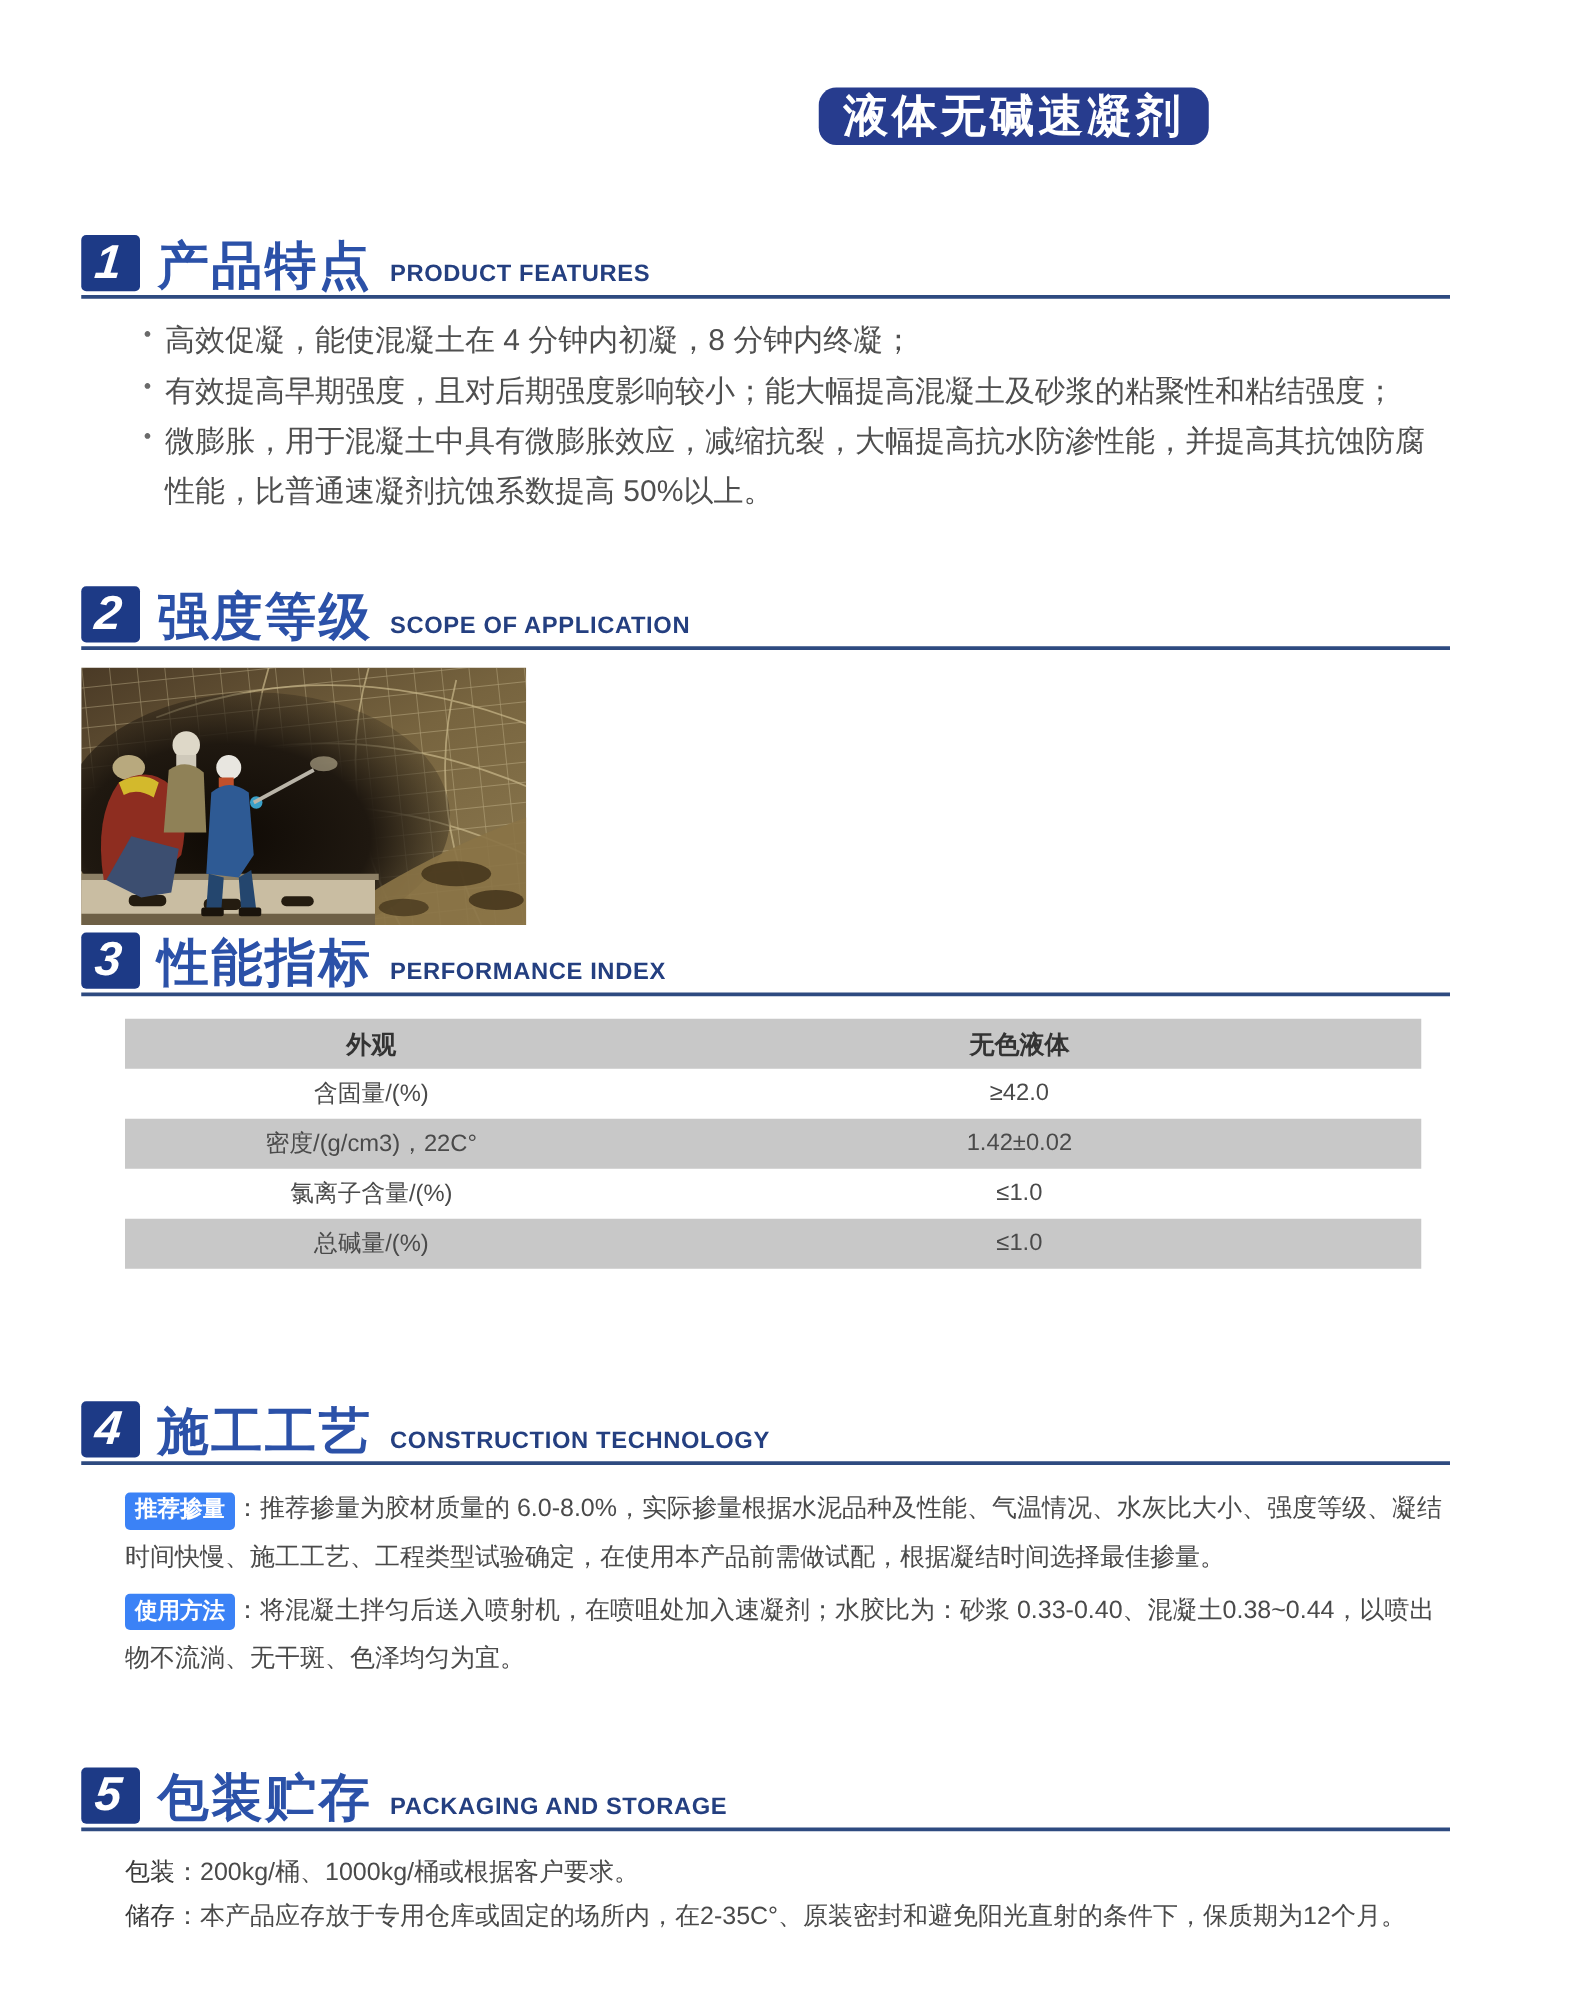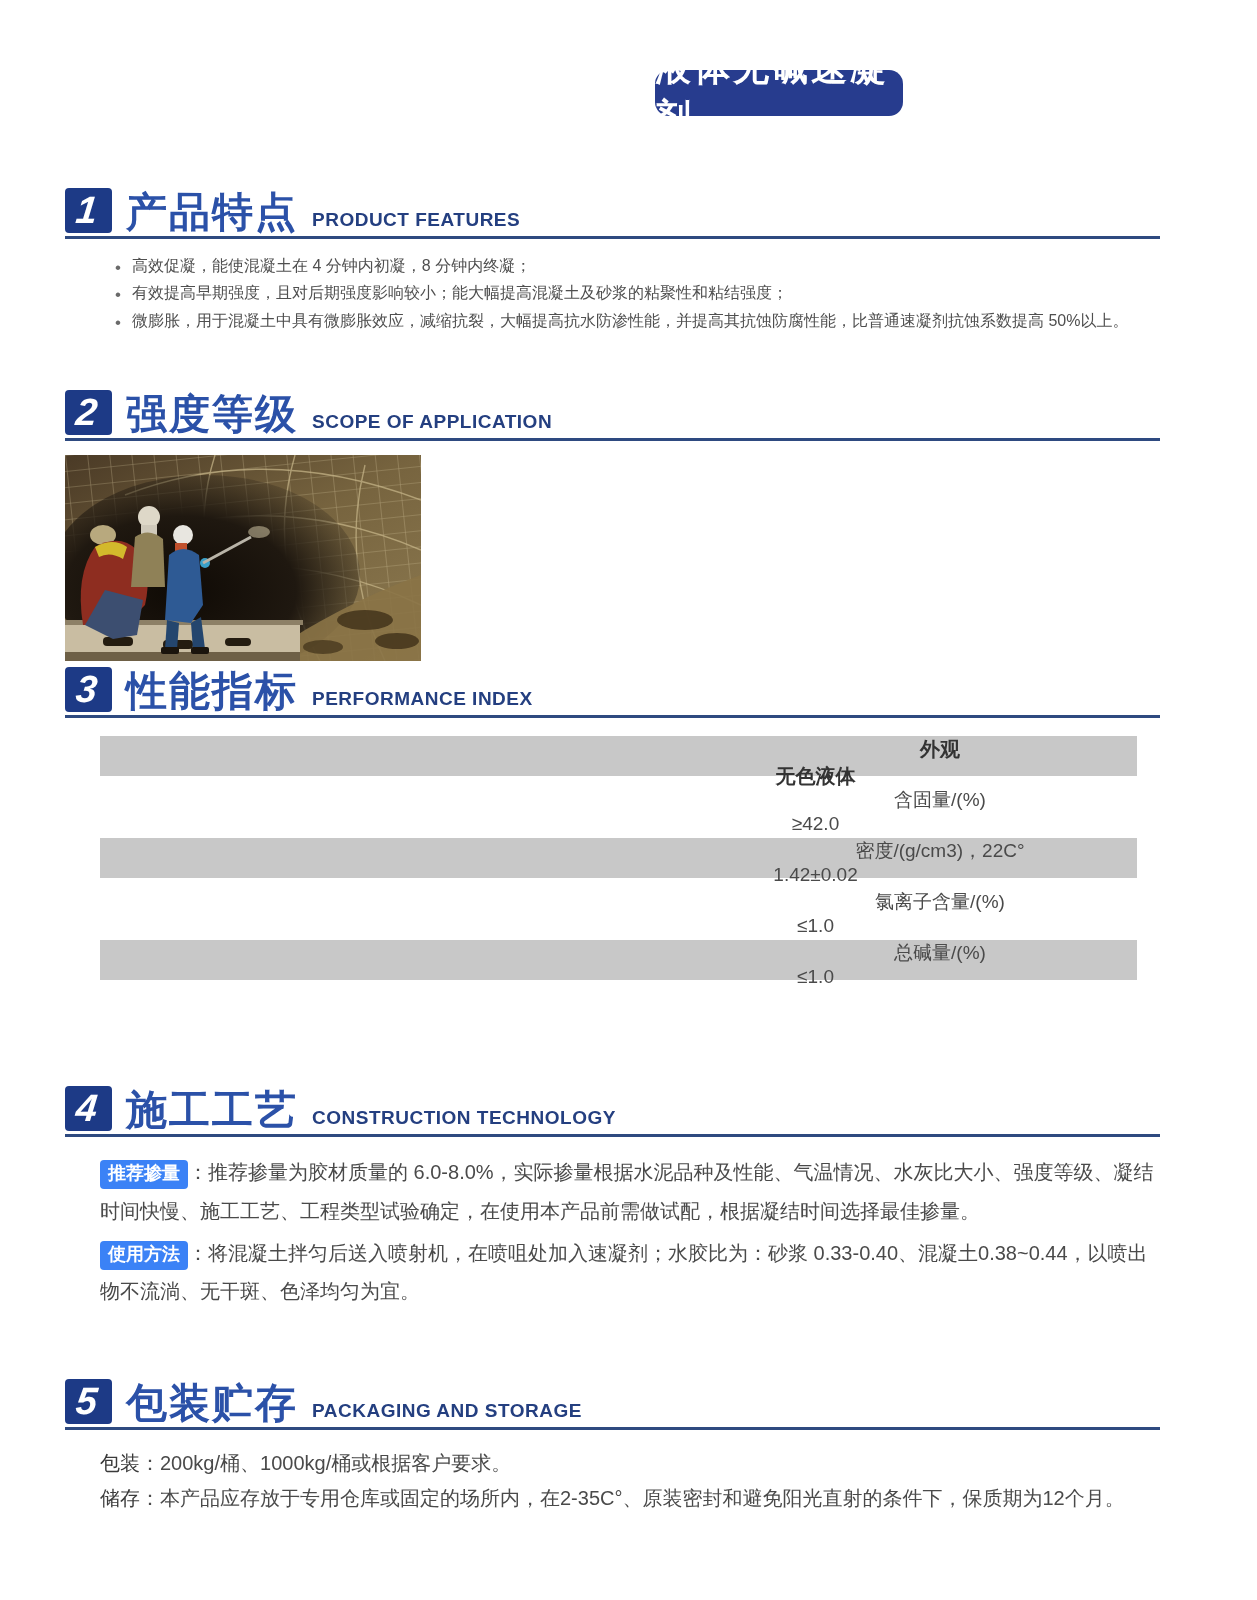--- a/index.html
+++ b/index.html
@@ -1,54 +1,54 @@
 <!DOCTYPE html>
 <html><head>
 <meta charset="utf-8">
 <style>
   html,body { margin:0; padding:0; background:#ffffff; }
   body { font-family:"Liberation Sans","DejaVu Sans",sans-serif; }
   .page { width:1257px; height:1600px; background:#ffffff; position:relative; overflow:hidden; }
 
   
-  .banner { margin:70px 0 0 655px; width:248px; height:46px;
+  .banner { margin:70px 0 0 655px; width:312px; height:46px;
     background:#273c8e; color:#ffffff; display:flex; align-items:center; justify-content:center;
     font-size:36px; font-weight:bold; letter-spacing:3px;border-radius:14px; }
 
   
   .section { margin-left:65px; margin-right:97px; }
 
   
   .section-header { display:flex; align-items:flex-end; gap:14px;
     border-bottom:3px solid #2e4a80; padding-bottom:3px; }
   .num-badge { width:47px; height:45px; background:#1d3a86; color:#ffffff;
     border-radius:4px; display:flex; align-items:center; justify-content:center;
     font-size:38px; font-weight:bold; font-style:italic; flex:0 0 auto; }
   .num-badge span { transform:skewX(-6deg); display:block; padding-right:4px; }
   .title-zh { font-size:41px; font-weight:bold; color:#2b51a8; line-height:1; letter-spacing:2px; }
   .title-en { font-size:19px; font-weight:bold; color:#243f80; line-height:1; padding-bottom:4px; letter-spacing:0.5px; }
 
   
   .bullets { list-style:none; margin:14px 0 0 50px; padding:0; }
-  .bullets li { position:relative; padding-left:17px; font-size:16px; color:#4f4f4f;
+  .bullets li { position:relative; padding-left:17px; font-size:24px; color:#4f4f4f;
     line-height:1.65; margin-bottom:1px; }
   .bullets li::before { content:"•"; position:absolute; left:0; top:1px; color:#6a6a6a; font-size:17px; }
 
   
   .sec1 { margin-top:72px; }
   
   .sec2 { margin-top:56px; }
   .sec2-body { display:flex; margin-top:10px; align-items:flex-start; }
   .sec2-body .bullets { flex:1; margin-top:2px; }
   .photo { width:356px; height:206px; flex:0 0 auto; margin-top:4px; display:block; }
 
   
   .sec3 { margin-top:6px; }
   .perf-table { margin:18px 0 0 35px; width:1037px; }
-  .t-row { display:flex; height:40px; align-items:flex-end; margin-bottom:11px;flex-direction:column; }
+  .t-row { display:flex; height:40px; align-items:center; margin-bottom:0; }
   .t-row.gray { background:#c8c8c8; }
   .t-cell-l { width:38%; text-align:center; font-size:19px; color:#4a4a4a; }
   .t-cell-r { width:62%; text-align:center; font-size:19px; color:#4a4a4a; }
   .t-row.head .t-cell-l, .t-row.head .t-cell-r { font-weight:bold; color:#333333; font-size:20px; }
 
   
   .sec4 { margin-top:106px; }
   .para { margin:16px 0 0 35px; width:1060px; font-size:20px; color:#4a4a4a; line-height:1.92; }
   .para + .para { margin-top:4px; }
   .badge-inline { display:inline-block; background:#3b82f6; color:#ffffff; font-weight:bold;

